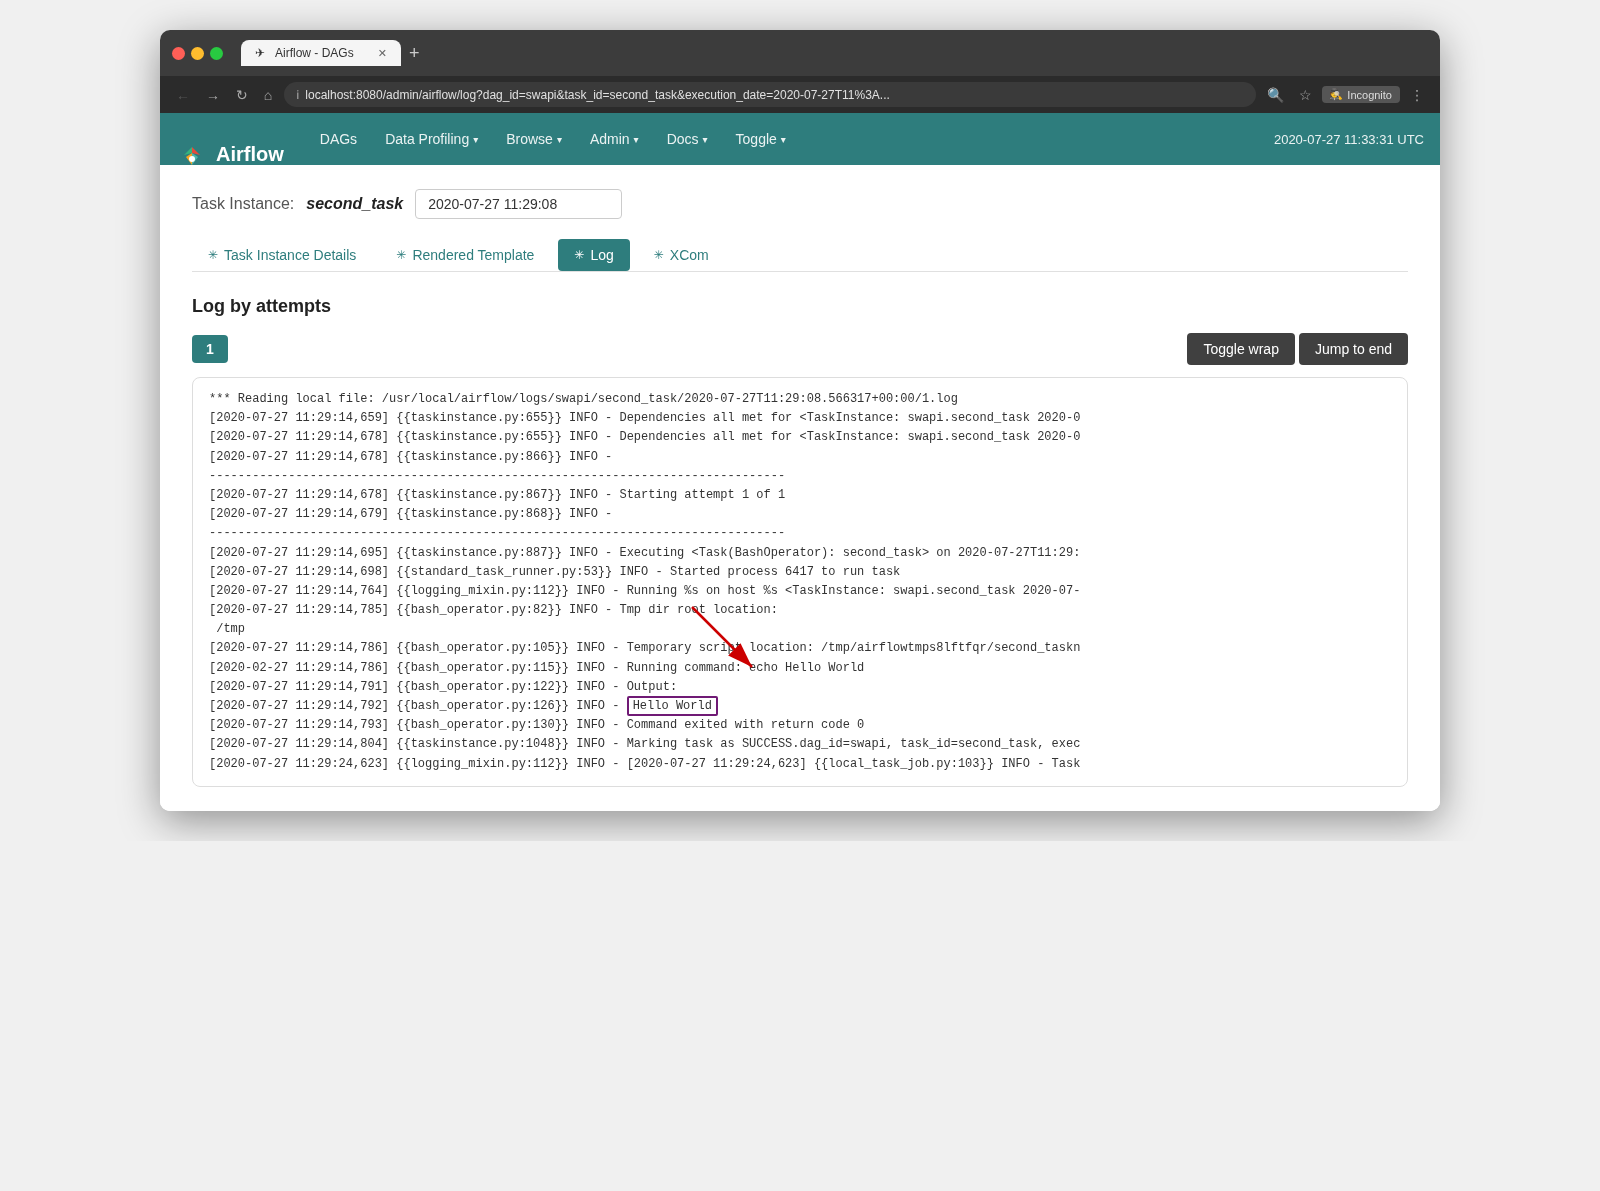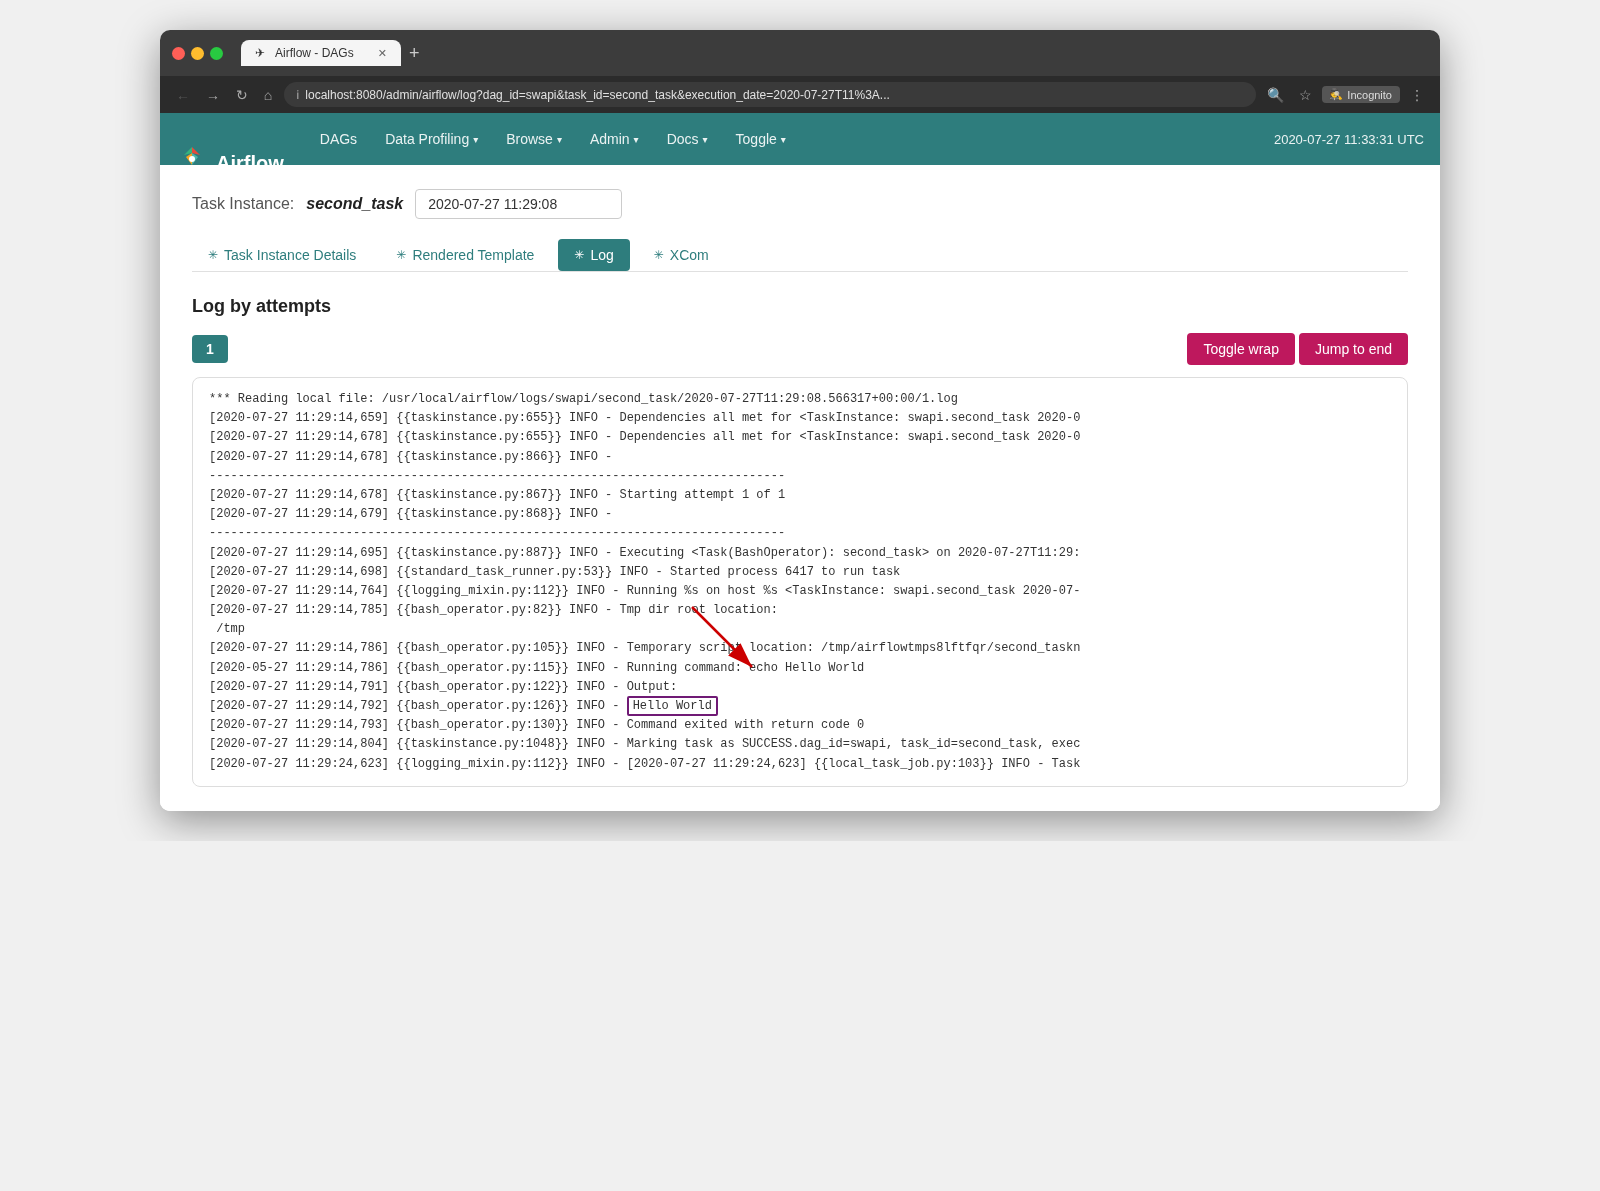--- a/index.html
+++ b/index.html
@@ -133,21 +133,21 @@
     
     .airflow-nav {
       background: #2e7d7d;
       display: flex;
       align-items: center;
       padding: 0 16px;
       height: 52px;
     }
     .airflow-logo {
       display: flex;
-      align-items: flex-end;
+      align-items: flex-start;
       gap: 8px;
       color: white;
       font-size: 20px;
       font-weight: bold;
       margin-right: 24px;
       text-decoration: none;
       margin-top: 40px;
     }
     .logo-icon {
       width: 32px; height: 32px;
@@ -257,21 +257,21 @@
       font-size: 14px;
       font-weight: bold;
       cursor: pointer;
     }
     .log-buttons {
       margin-left: auto;
       display: flex;
       gap: 4px;
     }
     .log-btn {
-      background: #be185d;
+      background: #404040;
       color: white;
       border: none;
       padding: 8px 16px;
       font-size: 14px;
       border-radius: 4px;
       cursor: pointer;
     }
 
     
     .log-output {
@@ -442,21 +442,21 @@
         <span class="log-line">--------------------------------------------------------------------------------</span>
         <span class="log-line">[2020-07-27 11:29:14,678] {{taskinstance.py:867}} INFO - Starting attempt 1 of 1</span>
         <span class="log-line">[2020-07-27 11:29:14,679] {{taskinstance.py:868}} INFO -</span>
         <span class="log-line">--------------------------------------------------------------------------------</span>
         <span class="log-line">[2020-07-27 11:29:14,695] {{taskinstance.py:887}} INFO - Executing &lt;Task(BashOperator): second_task&gt; on 2020-07-27T11:29:</span>
         <span class="log-line">[2020-07-27 11:29:14,698] {{standard_task_runner.py:53}} INFO - Started process 6417 to run task</span>
         <span class="log-line">[2020-07-27 11:29:14,764] {{logging_mixin.py:112}} INFO - Running %s on host %s &lt;TaskInstance: swapi.second_task 2020-07-</span>
         <span class="log-line">[2020-07-27 11:29:14,785] {{bash_operator.py:82}} INFO - Tmp dir root location:</span>
         <span class="log-line"> /tmp</span>
         <span class="log-line">[2020-07-27 11:29:14,786] {{bash_operator.py:105}} INFO - Temporary script location: /tmp/airflowtmps8lftfqr/second_taskn</span>
-        <span class="log-line">[2020-05-27 11:29:14,786] {{bash_operator.py:115}} INFO - Running command: echo Hello World</span>
+        <span class="log-line">[2020-02-27 11:29:14,786] {{bash_operator.py:115}} INFO - Running command: echo Hello World</span>
         <span class="log-line">[2020-07-27 11:29:14,791] {{bash_operator.py:122}} INFO - Output:</span>
         <span class="log-line">[2020-07-27 11:29:14,792] {{bash_operator.py:126}} INFO - <span class="hello-world-highlight">Hello World</span></span>
         <span class="log-line">[2020-07-27 11:29:14,793] {{bash_operator.py:130}} INFO - Command exited with return code 0</span>
         <span class="log-line">[2020-07-27 11:29:14,804] {{taskinstance.py:1048}} INFO - Marking task as SUCCESS.dag_id=swapi, task_id=second_task, exec</span>
         <span class="log-line">[2020-07-27 11:29:24,623] {{logging_mixin.py:112}} INFO - [2020-07-27 11:29:24,623] {{local_task_job.py:103}} INFO - Task</span>
       </div>
 
       <div style="position:relative; height:0; overflow:visible; pointer-events:none;">
         <svg style="position:absolute; top:-200px; left:400px; width:200px; height:120px; pointer-events:none;">
           <defs>

